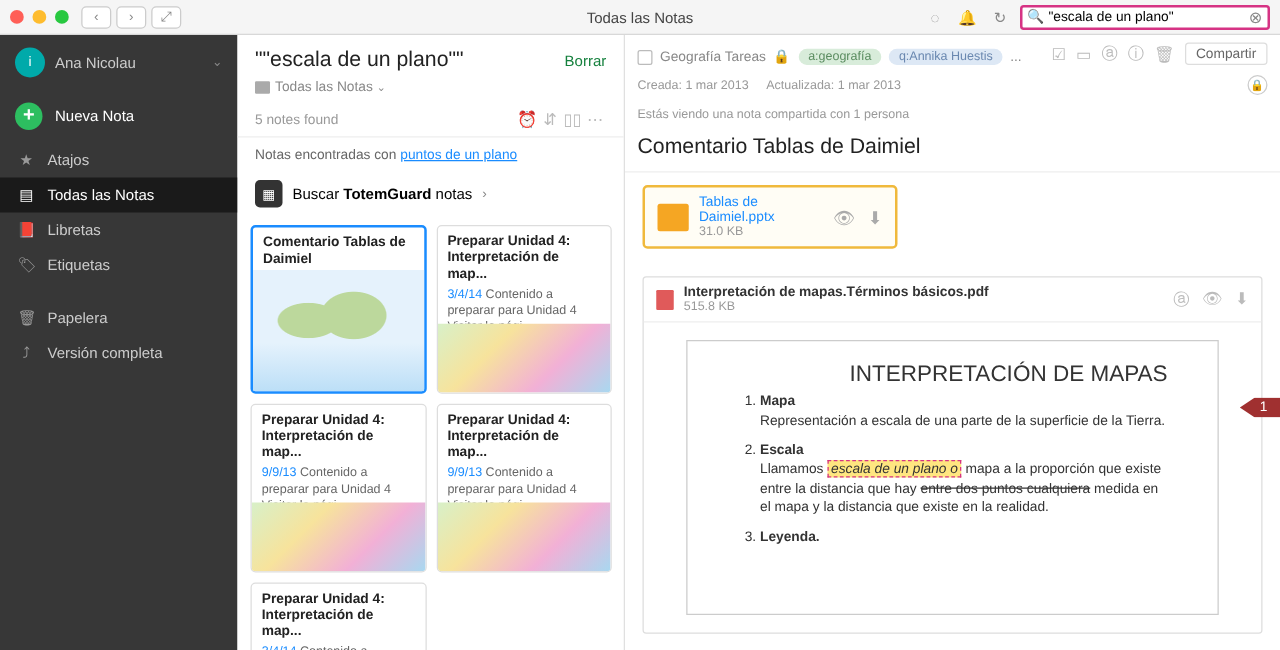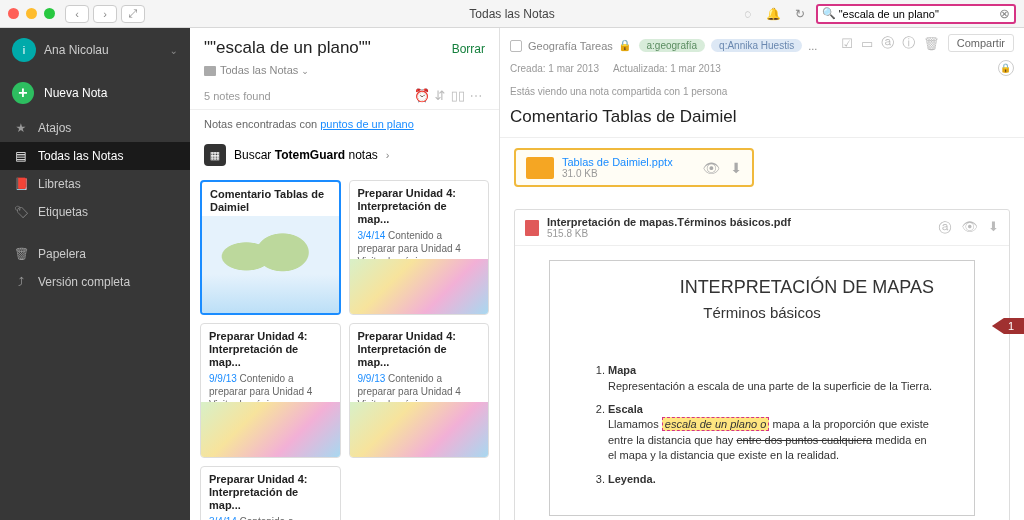--- a/index.html
+++ b/index.html
@@ -74,21 +74,21 @@
   .tag { background: #d8ecda; color: #5a8c60; padding: 1px 8px; border-radius: 8px; font-size: 10px; }
   .tag.alt { background: #dde8f5; color: #6a88b0; }
   .tagrow .rightset { margin-left: auto; display: flex; gap: 8px; color: #bbb; font-size: 13px; align-items: center; }
   .sharebtn { border: 1px solid #ddd; border-radius: 3px; padding: 2px 8px; font-size: 11px; color: #666; }
   .datesrow { display: flex; align-items: center; padding: 2px 10px 6px; font-size: 10px; color: #999; gap: 14px; }
   .datesrow .lockr { margin-left: auto; width: 16px; height: 16px; border: 1px solid #ccc; border-radius: 50%; display: flex; align-items: center; justify-content: center; font-size: 9px; }
   .sharenote { padding: 4px 10px; font-size: 10px; color: #999; }
   .ntitle { padding: 6px 10px 10px; font-size: 17px; font-weight: 400; color: #222; }
 
   .notebody { flex: 1; overflow-y: auto; padding: 10px 14px; font-size: 12px; position: relative; }
-  .attach { border: 2px solid #f0b93c; border-radius: 4px; display: flex; align-items: center; padding: 6px 10px; width: 240px; gap: 8px; background: #fffdf5; }
+  .attach { border: 2px solid #f0b93c; border-radius: 4px; display: flex; align-items: center; padding: 6px 10px; width: 204px; gap: 8px; background: #fffdf5; }
   .attach .aic { width: 28px; height: 22px; background: #f5a623; border-radius: 2px; }
   .attach .ameta .anm { color: #1a8cff; font-size: 11px; }
   .attach .ameta .asz { color: #999; font-size: 10px; }
   .attach .aright { margin-left: auto; display: flex; gap: 10px; color: #aaa; font-size: 14px; }
 
   .pdfcard { border: 1px solid #ddd; border-radius: 3px; margin-top: 22px; }
   .pdfhead { display: flex; align-items: center; padding: 6px 10px; gap: 8px; border-bottom: 1px solid #eee; }
   .pdfhead .pic { width: 14px; height: 16px; background: #e05a5a; border-radius: 1px; }
   .pdfhead .pmeta .pnm { font-size: 11px; font-weight: 600; color: #333; }
   .pdfhead .pmeta .psz { font-size: 10px; color: #999; }
@@ -264,21 +264,20 @@
             </div>
             <div class="pright">
               <span>ⓐ</span>
               <span>👁</span>
               <span>⬇</span>
             </div>
           </div>
           <div class="pdfpage">
             <div class="pdfdoc">
               <div class="dt">INTERPRETACIÓN DE MAPAS</div>
-              <div class="dst">Términos básicos</div>
               <ol>
                 <li><b>Mapa</b><br><span>Representación a escala de una parte de la superficie de la Tierra.</span></li>
                 <li><b>Escala</b><br>
                   <span>Llamamos </span><span class="hl">escala de un plano o</span><span> mapa a la proporción que existe entre la distancia que hay </span><span class="strike">entre dos puntos cualquiera</span><span> medida en el mapa y la distancia que existe en la realidad.</span>
                 </li>
                 <li><b>Leyenda.</b></li>
               </ol>
             </div>
           </div>
         </div>

